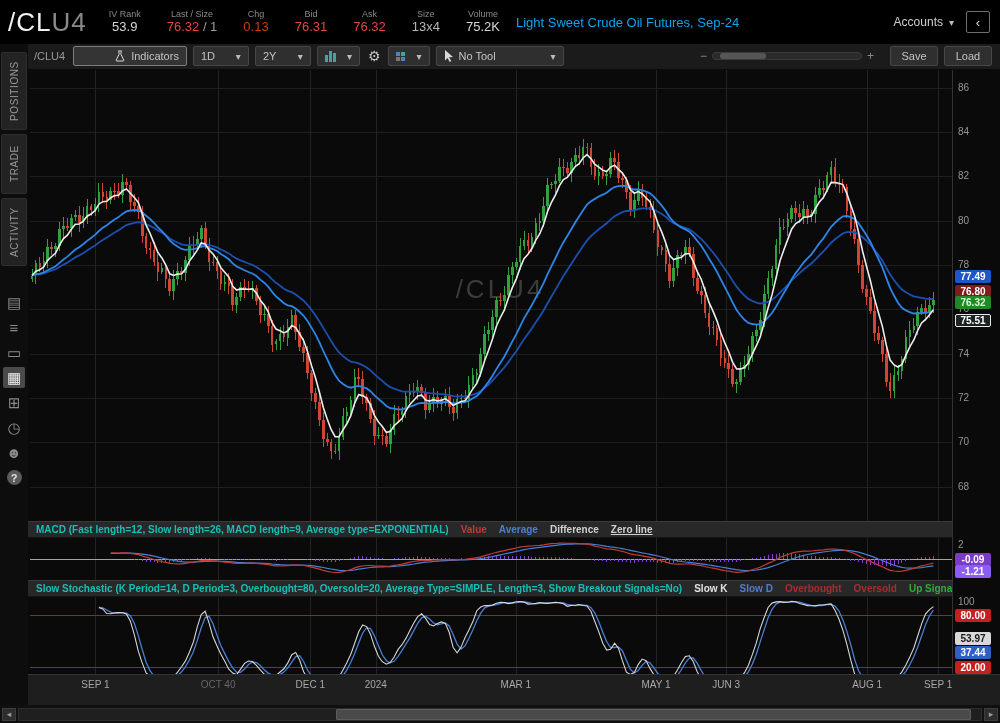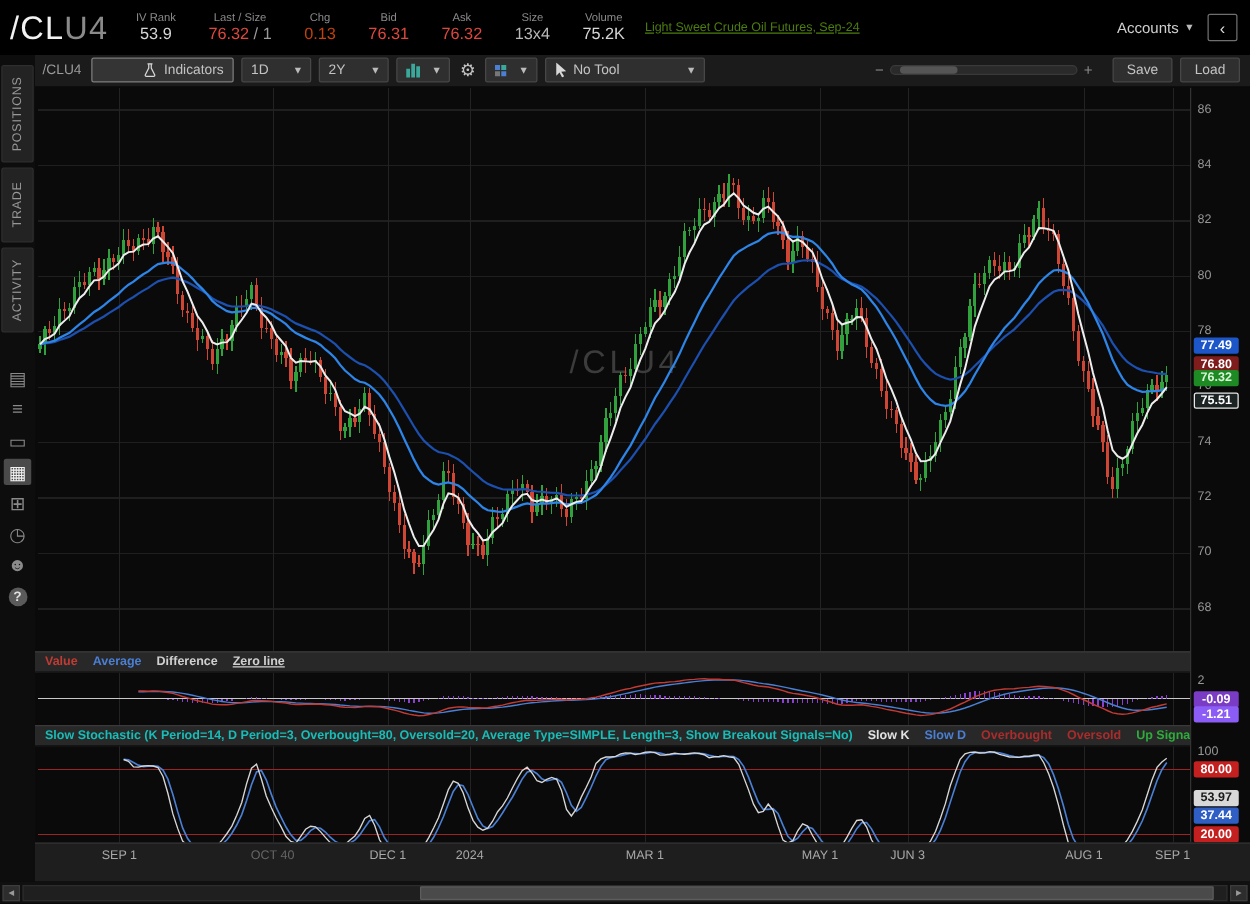--- a/index.html
+++ b/index.html
@@ -9,21 +9,21 @@
 
   
   .header { height:44px; display:flex; align-items:center; padding:2px 10px 2px 8px; gap:22px; background:#000; }
   .sym { font-size:26px; color:#f2f2f2; letter-spacing:1px; white-space:nowrap; }
   .sym .dim { color:#8a8a8a; }
   .stats { display:flex; gap:26px; align-items:center; }
   .stat { display:flex; flex-direction:column; align-items:center; line-height:1.15; }
   .slabel { font-size:9px; color:#8a8a8a; white-space:nowrap; }
   .svalue { font-size:13px; white-space:nowrap; }
   .ssuffix { color:#9a9a9a; }
-  .desc { font-size:10px; color:#4d7c0f; white-space:nowrap; margin-left:-6px;text-decoration:underline; }
+  .desc { font-size:13px; color:#0ea5e9; white-space:nowrap; margin-left:-6px; }
   .hdr-right { margin-left:auto; display:flex; align-items:center; gap:12px; }
   .accounts { display:flex; align-items:center; gap:6px; font-size:12px; color:#cfcfcf; cursor:pointer; }
   .chev { font-size:10px; color:#bbb; }
   .collapse { width:24px; height:22px; border:1px solid #6f6f6f; border-radius:2px; display:flex;
               align-items:center; justify-content:center; color:#ddd; font-size:13px; cursor:pointer; }
 
   
   .content { height:661px; display:flex; }
   .sidebar { width:28px; background:#0d0d0d; display:flex; flex-direction:column; align-items:center; }
   .vtab { width:26px; margin:0 1px 4px 1px; background:#232323; color:#979797; font-size:10px; letter-spacing:.6px;
@@ -700,20 +700,21 @@
               <line x1="899.5" x2="899.5" y1="226.5" y2="248.1" stroke="#31a13e" stroke-width="1" shape-rendering="crispEdges"></line>
               <rect x="898.2" y="235.4" width="2.6" height="7.2" fill="#31a13e" shape-rendering="crispEdges"></rect>
               <line x1="903.4" x2="903.4" y1="222.4" y2="242.9" stroke="#31a13e" stroke-width="1" shape-rendering="crispEdges"></line>
               <rect x="902.1" y="229.6" width="2.6" height="5.8" fill="#31a13e" shape-rendering="crispEdges"></rect>
               <polyline points="2,205.5 5.9,204.7 9.8,204.3 13.8,203.5 17.7,202.0 21.7,200.7 25.6,199.3 29.5,197.0 33.5,194.6 37.4,192.6 41.3,190.0 45.3,187.4 49.2,185.4 53.1,183.2 57.1,180.5 61,178.1 65,175.6 68.9,172.5 72.8,169.9 76.8,167.6 80.7,164.9 84.6,162.5 88.6,160.3 92.5,157.5 96.4,155.1 100.4,153.8 104.3,152.8 108.3,152.2 112.2,152.9 116.1,154.4 120.1,155.9 124,158.0 127.9,160.4 131.9,162.6 135.8,165.3 139.7,168.5 143.7,170.8 147.6,172.5 151.6,174.3 155.5,175.2 159.4,175.2 163.4,175.2 167.3,174.8 171.2,173.9 175.2,174.0 179.1,175.0 183,176.0 187,177.4 190.9,179.5 194.9,181.4 198.8,183.4 202.7,186.3 206.7,188.7 210.6,190.3 214.5,191.9 218.5,193.5 222.4,194.9 226.4,197.0 230.3,199.7 234.2,202.3 238.2,205.3 242.1,209.3 246,212.8 250,215.8 253.9,218.7 257.8,220.9 261.8,222.2 265.7,224.5 269.7,227.5 273.6,230.7 277.5,234.8 281.5,239.9 285.4,245.2 289.3,251.2 293.3,257.9 297.2,264.4 301.1,271.0 305.1,277.3 309,282.4 313,286.1 316.9,289.3 320.8,291.6 324.8,292.4 328.7,293.4 332.6,295.3 336.6,297.5 340.5,300.4 344.4,304.1 348.4,307.6 352.3,310.9 356.3,314.5 360.2,317.1 364.1,318.7 368.1,320.2 372,321.4 375.9,321.6 379.9,321.6 383.8,321.6 387.7,321.4 391.7,321.5 395.6,322.6 399.6,323.2 403.5,323.4 407.4,323.9 411.4,324.2 415.3,324.3 419.2,325.1 423.2,326.1 427.1,326.3 431.1,326.4 435,326.5 438.9,325.9 442.9,324.7 446.8,323.4 450.7,321.1 454.7,317.9 458.6,314.6 462.5,310.7 466.5,306.1 470.4,301.8 474.4,297.4 478.3,292.1 482.2,286.7 486.2,281.2 490.1,275.2 494,269.2 498,263.8 501.9,258.3 505.8,252.3 509.8,246.5 513.7,240.2 517.7,233.0 521.6,226.2 525.5,219.6 529.5,212.6 533.4,206.0 537.3,200.1 541.3,193.9 545.2,187.7 549.1,182.0 553.1,176.0 557,170.4 561,166.2 564.9,162.7 568.8,159.3 572.8,156.3 576.7,153.3 580.6,149.6 584.6,146.3 588.5,144.1 592.4,142.1 596.4,141.0 600.3,140.9 604.3,140.3 608.2,139.1 612.1,138.4 616.1,138.3 620,138.4 623.9,139.6 627.9,141.8 631.8,144.0 635.8,146.8 639.7,150.5 643.6,153.2 647.6,155.0 651.5,156.7 655.4,157.9 659.4,159.4 663.3,162.1 667.2,165.5 671.2,168.9 675.1,173.1 679.1,177.9 683,182.5 686.9,187.5 690.9,193.2 694.8,198.9 698.7,204.6 702.7,210.9 706.6,216.7 710.5,221.3 714.5,225.5 718.4,228.9 722.4,231.0 726.3,232.6 730.2,233.6 734.2,233.0 738.1,231.6 742,229.7 746,226.6 749.9,222.6 753.8,218.9 757.8,214.9 761.7,210.5 765.7,206.6 769.6,203.2 773.5,199.5 777.5,196.5 781.4,193.5 785.3,189.6 789.3,185.5 793.2,181.7 797.1,177.3 801.1,172.7 805,169.3 809,166.2 812.9,163.4 816.8,162.1 820.8,161.9 824.7,162.3 828.6,164.2 832.6,167.3 836.5,170.7 840.5,174.7 844.4,179.7 848.3,184.9 852.3,190.5 856.2,197.5 860.1,204.5 864.1,210.2 868,215.4 871.9,219.6 875.9,222.3 879.8,224.5 883.8,226.3 887.7,227.2 891.6,227.8 895.6,228.6 899.5,229.0 903.4,229.0" fill="none" stroke="#1c4fae" stroke-width="1.8"></polyline>
               <polyline points="2,205.5 5.9,204.3 9.8,203.6 13.8,202.5 17.7,200.2 21.7,198.2 25.6,196.2 29.5,192.9 33.5,189.5 37.4,186.6 41.3,183.1 45.3,179.6 49.2,177.2 53.1,174.3 57.1,170.9 61,168.0 65,164.9 68.9,161.0 72.8,157.8 76.8,155.3 80.7,152.2 84.6,149.4 88.6,147.1 92.5,143.9 96.4,141.3 100.4,140.5 104.3,140.0 108.3,140.3 112.2,142.6 116.1,145.8 120.1,149.0 124,152.9 127.9,157.3 131.9,161.1 135.8,165.4 139.7,170.5 143.7,174.0 147.6,176.5 151.6,178.9 155.5,179.9 159.4,179.5 163.4,179.1 167.3,178.2 171.2,176.4 175.2,176.3 179.1,177.8 183,179.1 187,181.0 190.9,184.0 194.9,186.5 198.8,189.3 202.7,193.4 206.7,196.5 210.6,198.3 214.5,200.3 218.5,202.0 222.4,203.5 226.4,206.0 230.3,209.6 234.2,212.7 238.2,216.6 242.1,221.9 246,226.4 250,229.8 253.9,233.2 257.8,235.4 261.8,236.2 265.7,238.5 269.7,242.0 273.6,245.8 277.5,251.0 281.5,257.6 285.4,264.4 289.3,272.2 293.3,281.0 297.2,289.2 301.1,297.5 305.1,305.1 309,310.7 313,313.9 316.9,316.5 320.8,317.7 324.8,316.7 328.7,315.9 332.6,317.0 336.6,318.4 340.5,321.2 344.4,325.3 348.4,328.9 352.3,332.2 356.3,336.0 360.2,338.2 364.1,338.7 368.1,339.3 372,339.5 375.9,338.2 379.9,336.7 383.8,335.3 387.7,333.7 391.7,332.8 395.6,333.4 399.6,333.4 403.5,332.8 407.4,332.9 411.4,332.5 415.3,331.9 419.2,332.4 423.2,333.4 427.1,333.0 431.1,332.5 435,332.2 438.9,330.6 442.9,328.3 446.8,326.0 450.7,322.1 454.7,316.9 458.6,311.7 462.5,305.8 466.5,298.9 470.4,292.7 474.4,286.5 478.3,279.1 482.2,271.6 486.2,264.4 490.1,256.3 494,248.4 498,241.8 501.9,235.0 505.8,227.6 509.8,220.6 513.7,212.9 517.7,203.9 521.6,195.8 525.5,188.0 529.5,179.7 533.4,172.3 537.3,166.0 541.3,159.2 545.2,152.5 549.1,146.6 553.1,140.3 557,134.6 561,131.2 564.9,128.9 568.8,126.5 572.8,124.6 576.7,122.8 580.6,119.6 584.6,117.1 588.5,116.2 592.4,115.7 596.4,116.3 600.3,118.4 604.3,119.5 608.2,119.4 612.1,120.2 616.1,121.7 620,123.3 623.9,126.6 627.9,131.2 631.8,135.7 635.8,141.0 639.7,147.3 643.6,151.9 647.6,155.0 651.5,157.7 655.4,159.4 659.4,161.7 663.3,165.8 667.2,170.8 671.2,175.7 675.1,181.8 679.1,188.7 683,195.0 686.9,201.8 690.9,209.6 694.8,217.2 698.7,224.6 702.7,232.7 706.6,240.0 710.5,245.3 714.5,249.8 718.4,252.9 722.4,254.0 726.3,254.6 730.2,254.1 734.2,251.4 738.1,247.4 742,243.0 746,236.8 749.9,229.6 753.8,223.0 757.8,216.2 761.7,209.1 765.7,203.1 769.6,198.0 773.5,192.6 777.5,188.4 781.4,184.4 785.3,179.0 789.3,173.4 793.2,168.6 797.1,162.8 801.1,156.8 805,152.8 809,149.3 812.9,146.4 816.8,145.9 820.8,147.1 824.7,149.0 828.6,153.2 832.6,159.2 836.5,165.3 840.5,172.2 844.4,180.4 848.3,188.6 852.3,197.2 856.2,207.6 860.1,217.9 864.1,225.8 868,232.7 871.9,237.8 875.9,240.4 879.8,242.2 883.8,243.5 887.7,243.3 891.6,242.8 895.6,242.8 899.5,242.1 903.4,241.0" fill="none" stroke="#2e85e8" stroke-width="1.8"></polyline>
               <polyline points="2,205.5 5.9,201.2 9.8,199.7 13.8,196.8 17.7,190.2 21.7,186.5 25.6,183.0 29.5,175.1 33.5,168.6 37.4,165.2 41.3,159.3 45.3,154.3 49.2,154.0 53.1,151.3 57.1,146.2 61,144.0 65,140.6 68.9,134.2 72.8,131.7 76.8,131.3 80.7,127.7 84.6,125.6 88.6,125.3 92.5,120.8 96.4,119.0 100.4,123.2 104.3,127.5 108.3,132.5 112.2,143.5 116.1,155.1 120.1,163.5 124,173.1 127.9,182.6 131.9,187.9 135.8,195.0 139.7,203.8 143.7,205.5 147.6,204.1 151.6,203.7 155.5,199.3 159.4,191.1 163.4,185.8 167.3,180.2 171.2,172.9 175.2,174.0 179.1,180.0 183,184.0 187,189.6 190.9,197.7 194.9,202.4 198.8,207.0 202.7,216.4 206.7,220.1 210.6,218.9 214.5,219.1 218.5,219.3 222.4,218.9 226.4,223.0 230.3,230.3 234.2,234.9 238.2,241.9 242.1,252.7 246,259.0 250,260.7 253.9,262.9 257.8,261.0 261.8,255.5 265.7,257.5 269.7,264.0 273.6,270.5 277.5,281.5 281.5,295.5 285.4,307.6 289.3,321.8 293.3,337.5 297.2,349.0 301.1,359.5 305.1,366.7 309,366.6 313,359.8 316.9,353.8 320.8,345.7 324.8,332.8 328.7,324.7 332.6,325.6 336.6,328.1 340.5,334.9 344.4,345.3 348.4,351.9 352.3,356.5 356.3,362.3 360.2,361.6 364.1,355.7 368.1,352.2 372,348.5 375.9,340.8 379.9,334.4 383.8,330.2 387.7,325.9 391.7,325.1 395.6,330.0 399.6,331.1 403.5,329.7 407.4,330.9 411.4,330.3 415.3,328.8 419.2,331.6 423.2,335.5 427.1,333.4 431.1,331.5 435,330.8 438.9,325.4 442.9,318.7 446.8,313.4 450.7,303.4 454.7,290.4 458.6,280.3 462.5,269.1 466.5,256.0 470.4,247.5 474.4,239.9 478.3,228.3 482.2,217.9 486.2,209.1 490.1,197.9 494,188.6 498,184.3 501.9,178.5 505.8,170.1 509.8,163.7 513.7,154.3 517.7,141.1 521.6,132.0 525.5,124.9 529.5,115.6 533.4,109.6 537.3,107.5 541.3,102.1 545.2,96.5 549.1,93.7 553.1,88.0 557,84.7 561,88.7 564.9,94.4 568.8,97.1 572.8,100.2 576.7,101.6 580.6,97.1 584.6,95.3 588.5,99.4 592.4,103.1 596.4,109.3 600.3,119.5 604.3,123.2 608.2,121.6 612.1,123.6 616.1,128.0 620,131.8 623.9,141.2 627.9,153.2 631.8,162.1 635.8,172.9 639.7,185.5 643.6,189.6 647.6,188.2 651.5,187.2 655.4,183.7 659.4,183.8 663.3,191.7 667.2,201.4 671.2,209.2 675.1,220.4 679.1,232.7 683,241.1 686.9,250.6 690.9,263.1 694.8,272.9 698.7,281.7 702.7,292.4 706.6,299.0 710.5,298.9 714.5,297.5 718.4,292.9 722.4,283.9 726.3,275.9 730.2,267.1 734.2,252.6 738.1,237.7 742,224.9 746,208.3 749.9,191.1 753.8,179.9 757.8,169.4 761.7,159.0 765.7,153.6 769.6,151.3 773.5,147.3 777.5,146.9 781.4,146.0 785.3,138.9 789.3,132.0 793.2,127.9 797.1,120.3 801.1,112.4 805,112.6 809,113.3 812.9,114.6 816.8,123.4 820.8,135.2 824.7,146.3 828.6,162.4 832.6,181.2 836.5,196.3 840.5,211.3 844.4,228.4 848.3,242.3 852.3,256.1 856.2,274.6 860.1,290.1 864.1,294.9 868,297.0 871.9,294.4 875.9,285.2 879.8,276.8 883.8,270.0 887.7,260.5 891.6,252.9 895.6,249.4 899.5,244.8 903.4,239.7" fill="none" stroke="#ededed" stroke-width="1.6"></polyline>
             </svg></div>
 
         <div class="studybar" style="top:451px">
+          <span class="stlabel">MACD (Fast length=12, Slow length=26, MACD length=9, Average type=EXPONENTIAL)</span>
           <span class="legend" id="macdLegend">
               <span style="color: rgb(194, 59, 52);">Value</span>
               <span style="color: rgb(74, 127, 212);">Average</span>
               <span style="color: rgb(208, 208, 208);">Difference</span>
               <span class="u" style="color: rgb(208, 208, 208);">Zero line</span>
             </span>
         </div>
         <div class="plot" id="macdPlot" style="top:468px;height:42px"><svg width="922" height="42">
               <line x1="65.5" x2="65.5" y1="0" y2="42" stroke="#232323" shape-rendering="crispEdges"></line>
               <line x1="188.5" x2="188.5" y1="0" y2="42" stroke="#232323" shape-rendering="crispEdges"></line>

